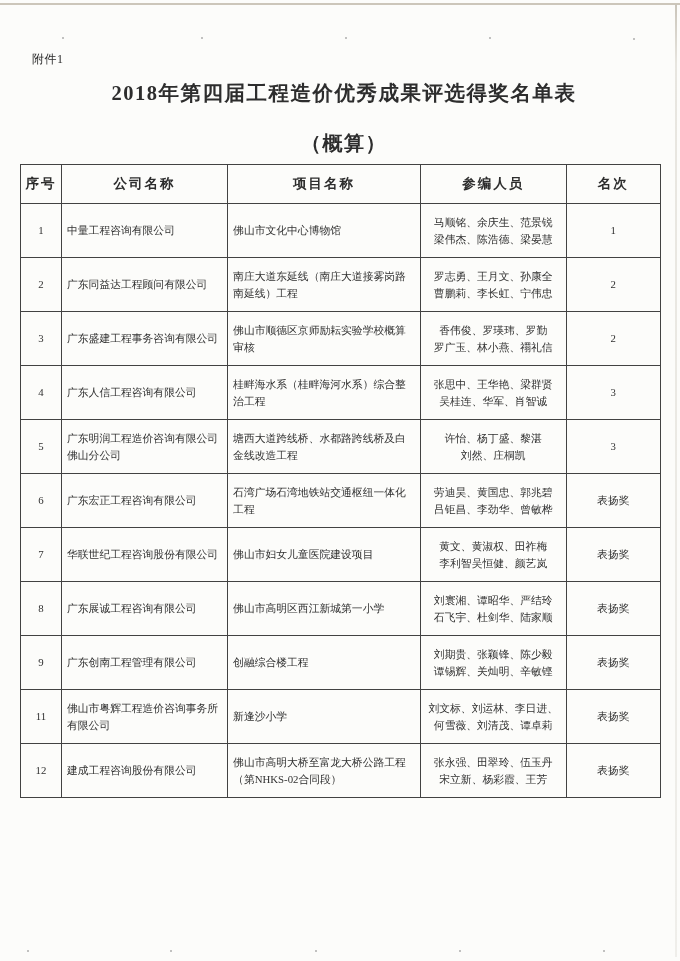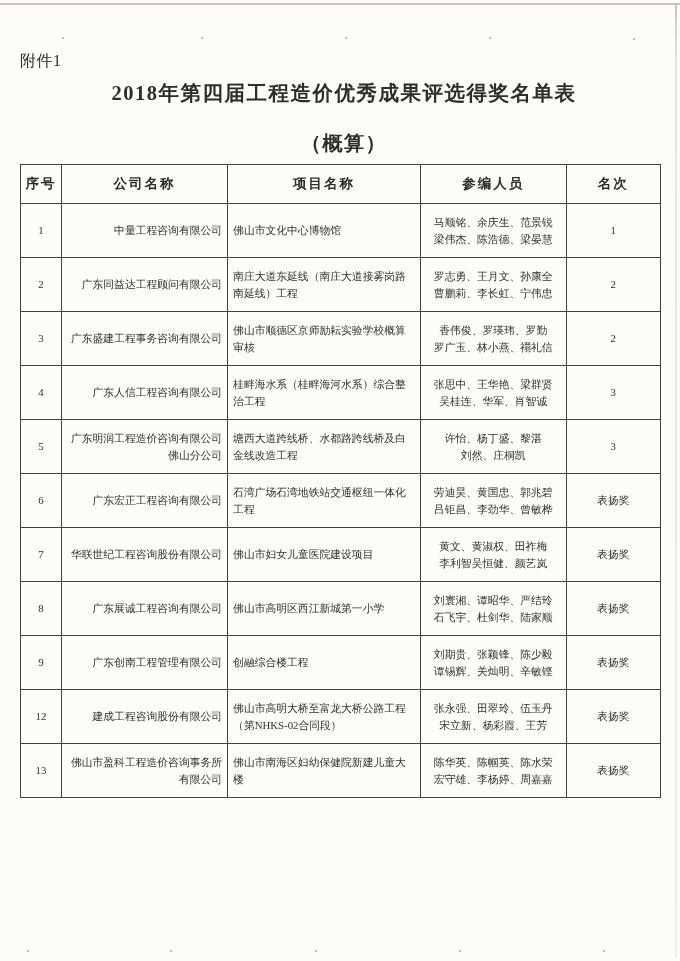--- a/index.html
+++ b/index.html
@@ -30,22 +30,22 @@
   }
   .speckle {
     position: absolute;
     width: 2px; height: 2px;
     background: #8f8f8f;
     opacity: 0.55;
   }
   
   .attachment-label {
     position: absolute;
-    left: 20px; top: 51px;
-    font-size: 16px;
+    left: 32px; top: 51px;
+    font-size: 12px;
     letter-spacing: 0.5px;
   }
   .doc-title {
     position: absolute;
     left: 4px; top: 80px;
     width: 100%;
     text-align: center;
     font-weight: bold;
     font-size: 20.5px;
     letter-spacing: 1.5px;
@@ -77,21 +77,21 @@
     padding: 0 0;
   }
   .award-table td {
     height: 47px;
     font-size: 10.8px;
     padding: 3px 5px;
     line-height: 1.5;
     color: #303030;
   }
   .col-no      { width: 6.3%;  text-align: center; }
-  .col-company { width: 26.0%; text-align: right; }
+  .col-company { width: 26.0%; text-align: left; }
   .col-project { width: 30.2%; text-align: left; margin-left: 41px; }
   .col-members { width: 22.8%; text-align: center; white-space: pre-line; margin-top: 42px; }
   .col-rank    { width: 14.7%; text-align: center; }
 </style>
 </head>
 <body>
 
 <div class="scan-top-edge"></div>
 <div class="scan-right-edge"></div>
 <div class="speckle" style="left:62px;top:37px"></div>
@@ -189,29 +189,29 @@
       </tr>
       <tr>
         <td class="col-no">9</td>
         <td class="col-company">广东创南工程管理有限公司</td>
         <td class="col-project">创融综合楼工程</td>
         <td class="col-members">刘期贵、张颖锋、陈少毅
 谭锡辉、关灿明、辛敏铿</td>
         <td class="col-rank">表扬奖</td>
       </tr>
       <tr>
+        <td class="col-no">11</td>
+        <td class="col-company">佛山市粤辉工程造价咨询事务所有限公司</td>
+        <td class="col-project">新逢沙小学</td>
+        <td class="col-members">刘文标、刘运林、李日进、
+何雪薇、刘清茂、谭卓莉</td>
+        <td class="col-rank">表扬奖</td>
+      </tr>
+      <tr>
         <td class="col-no">12</td>
         <td class="col-company">建成工程咨询股份有限公司</td>
         <td class="col-project">佛山市高明大桥至富龙大桥公路工程（第NHKS-02合同段）</td>
         <td class="col-members">张永强、田翠玲、伍玉丹
 宋立新、杨彩霞、王芳</td>
         <td class="col-rank">表扬奖</td>
       </tr>
-      <tr>
-        <td class="col-no">13</td>
-        <td class="col-company">佛山市盈科工程造价咨询事务所有限公司</td>
-        <td class="col-project">佛山市南海区妇幼保健院新建儿童大楼</td>
-        <td class="col-members">陈华英、陈帼英、陈水荣
-宏守雄、李杨婷、周嘉嘉</td>
-        <td class="col-rank">表扬奖</td>
-      </tr>
     </tbody>
 </table>
 
 </body></html>

